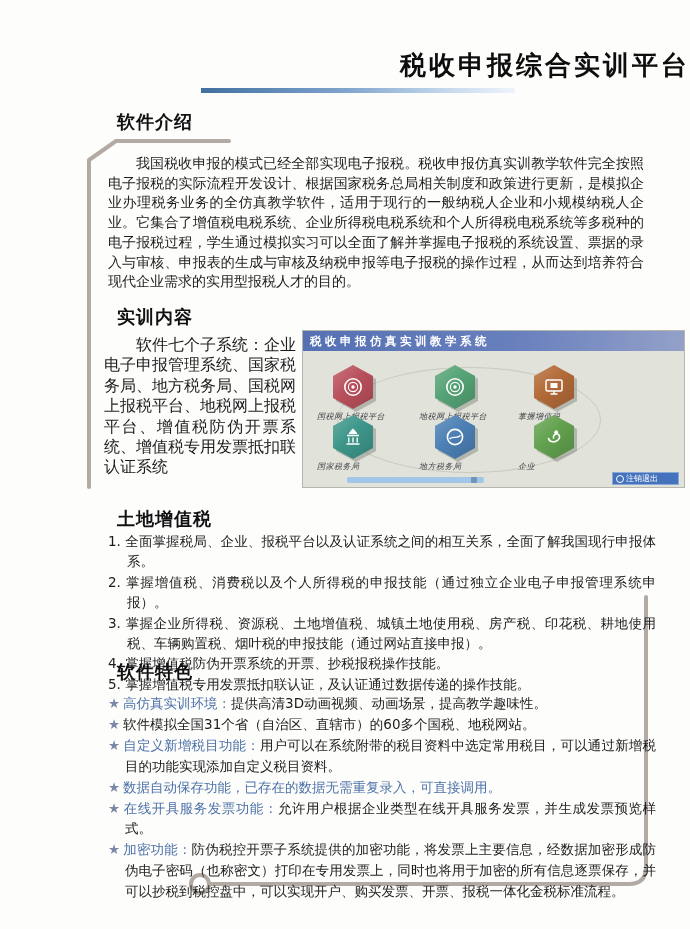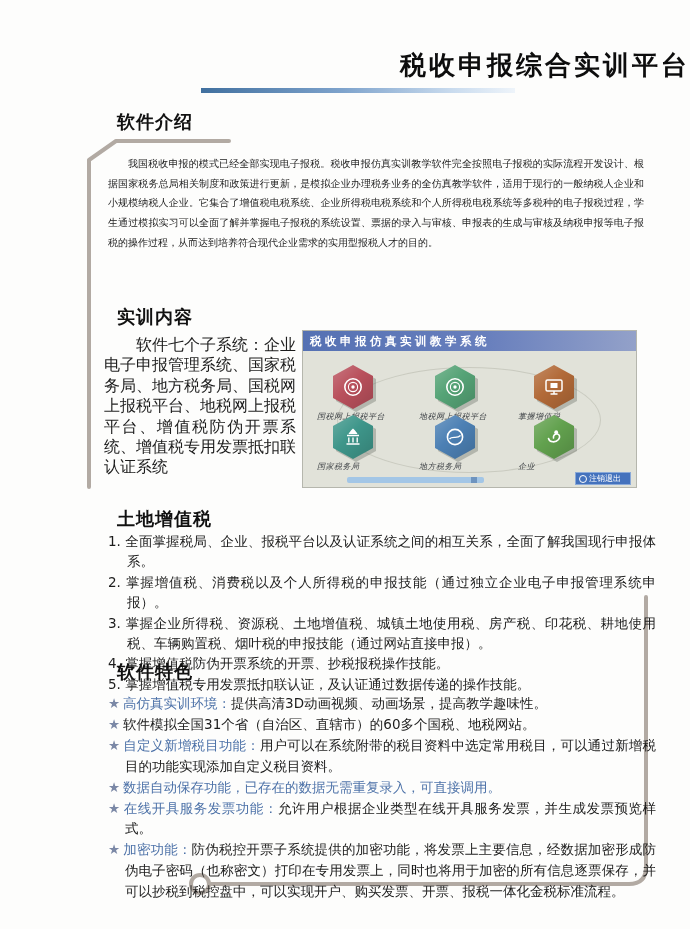--- a/index.html
+++ b/index.html
@@ -28,32 +28,32 @@
     position:absolute;font-size:18px;font-weight:700;color:#111;letter-spacing:1px;
   }
   #intro-heading{left:117px;top:110px;}
   #content-heading{left:117px;top:305px;}
   #goals-heading{left:117px;top:507px;}
   #features-heading{left:117px;top:660px;}
 
   
   .intro-body{
     position:absolute;left:108px;top:154px;width:536px;
-    font-size:10px;line-height:19.7px;text-indent:2em;text-align:justify;
+    font-size:14px;line-height:19.7px;text-indent:2em;text-align:justify;
   }
 
   
   .content-body{
     position:absolute;left:104px;top:335px;width:192px;
     font-size:16px;line-height:20.4px;text-indent:2em;text-align:justify;
   }
 
   
   .shot{
-    position:absolute;left:302px;top:330px;width:335px;height:158px;
+    position:absolute;left:302px;top:330px;width:383px;height:158px;
     background:#e1e2d9;border:1px solid #b5b6ad;box-sizing:border-box;overflow:hidden;
   }
   .shot-titlebar{
     position:absolute;left:0;top:0;right:0;height:20px;
     background:linear-gradient(90deg,#5571b3,#687fbd 55%,#93a1c9);
     color:#fff;font-size:11.5px;font-weight:700;letter-spacing:3.5px;
     padding:3px 0 0 7px;box-sizing:border-box;white-space:nowrap;
   }
   .shot-watermark{
     position:absolute;left:34px;top:36px;width:262px;height:104px;
@@ -80,21 +80,21 @@
   .shot-scrollbar{
     position:absolute;left:44px;top:146px;width:137px;height:6px;
     background:#a3c6e6;border-radius:2px;
   }
   .shot-scrollbar::after{
     content:'';position:absolute;right:7px;top:0;width:6px;height:6px;background:#6e94bf;
   }
   .logout-btn{
     position:absolute;right:5px;top:141px;height:13px;
     background:#4472bd;border:1px solid #8aa9d8;color:#fff;
-    font-size:8px;line-height:11px;padding:0 9px 0 3px;box-sizing:border-box;
+    font-size:8px;line-height:11px;padding:0 20px 0 3px;box-sizing:border-box;
     display:flex;align-items:center;gap:2px;white-space:nowrap;text-align:right;
   }
   .logout-icon{
     width:6px;height:6px;border:1px solid #fff;border-radius:50%;display:inline-block;flex:0 0 auto;
   }
 
   
   .goals-list{
     position:absolute;left:108px;top:531px;width:548px;
     font-size:13.5px;line-height:20.4px;

